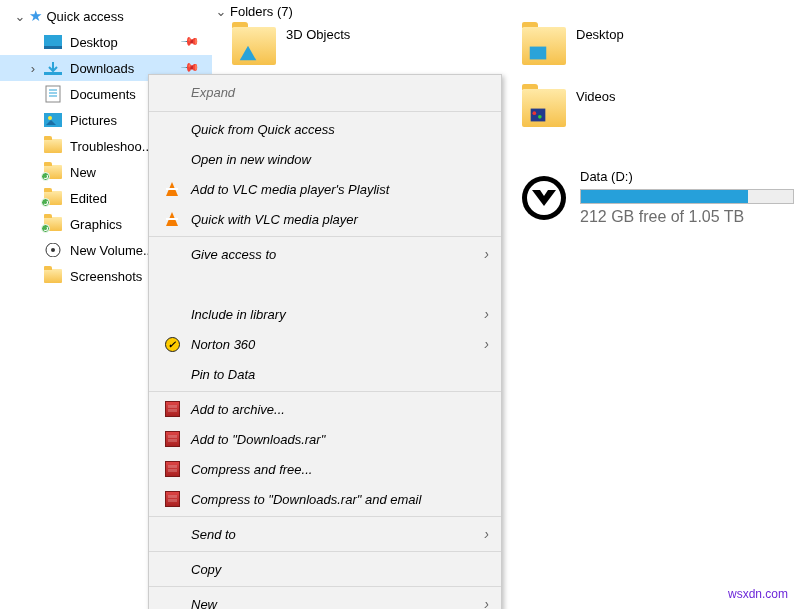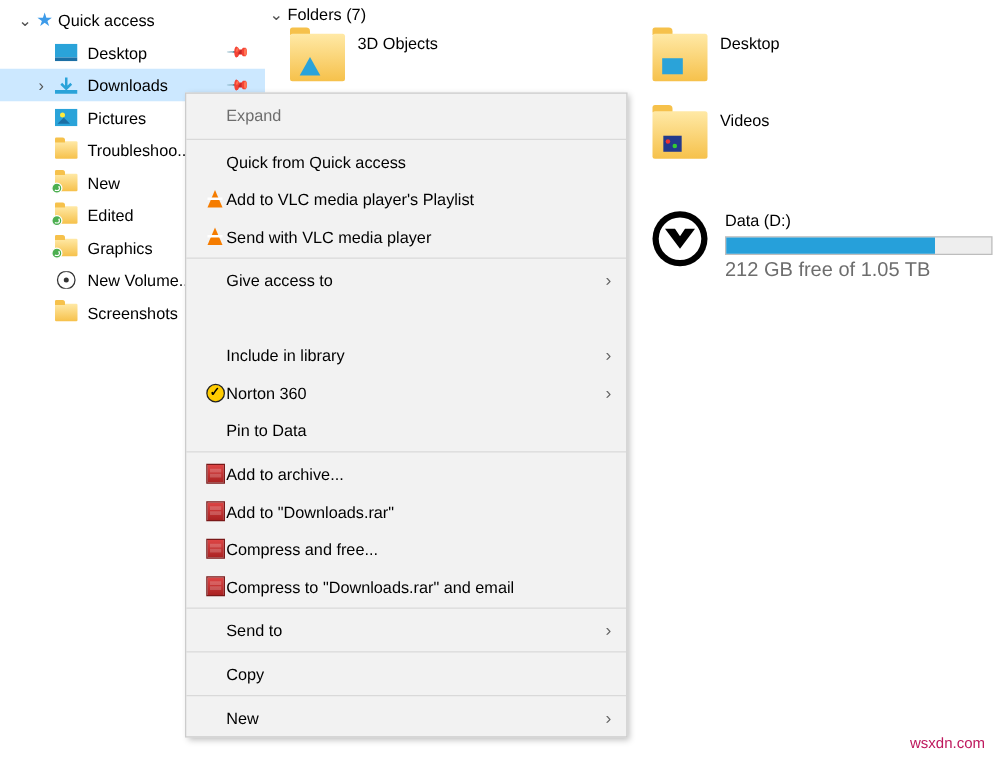--- a/index.html
+++ b/index.html
@@ -19,33 +19,33 @@
 .sync-badge::after { content:""; position:absolute; inset:1px; border:1px solid #fff; border-top-color:transparent; border-left-color:transparent; border-radius:50%; }
 .content { margin-left: 212px; padding: 2px 0 0 0; }
 .folders-header { display: flex; align-items: center; gap: 4px; padding: 2px 0 8px 4px; color: #333; }
 .folders-row { display: flex; gap: 30px; padding-left: 20px; }
 .folder-tile { display: flex; align-items: flex-start; gap: 10px; width: 260px; }
 .big-folder { width: 44px; height: 38px; position: relative; }
 .big-folder .back { position:absolute; inset:0; background: linear-gradient(#ffe9a6,#f6c14b); border-radius:2px; }
 .big-folder .tab { position:absolute; top:-5px; left:0; width:16px; height:6px; background:#f6c14b; border-radius:2px 3px 0 0; }
 .big-folder .overlay { position:absolute; bottom:1px; left:5px; width:22px; height:22px; }
 .context-menu { position: absolute; left: 148px; top: 74px; width: 354px; background: #f2f2f2; border: 1px solid #ccc; box-shadow: 2px 2px 5px rgba(0,0,0,0.25); }
-.cm-item { display: flex; align-items: center; padding: 6px 12px 6px 14px; position: relative; }
+.cm-item { display: flex; align-items: center; padding: 6px 12px 6px 14px; gap: 10px; position: relative; font-style: italic; }
 .cm-item:first-child { color: #6d6d6d; padding-top:8px; padding-bottom:8px; }
 .cm-sep { height: 1px; background: #d9d9d9; margin: 2px 0; }
 .cm-arrow { position: absolute; right: 12px; color: #666; font-size: 14px; }
 .cm-icon { width: 18px; height: 18px; display: inline-flex; align-items: center; justify-content: center; }
-.drive-tile { display: flex; align-items: flex-start; gap: 14px; margin-top: 18px; }
+.drive-tile { display: flex; align-items: center; gap: 14px; margin-top: 18px; }
 .drive-icon { width: 44px; height: 44px; border-radius: 50%; background: #000; display:flex; align-items:center; justify-content:center; position:relative; }
 .drive-icon::before { content:""; width:34px; height:34px; border-radius:50%; background:#fff; position:absolute; }
 .drive-icon svg { position: relative; z-index:1; }
 .drive-bar { width: 214px; height: 15px; border: 1px solid #bdbdbd; margin: 5px 0 4px 0; position: relative; background:#eee; }
 .drive-bar .fill { height: 100%; background: #26a0da; }
 .drive-sub { color: #6d6d6d; font-size: 16px; }
-.watermark { position: absolute; bottom: 8px; right: 12px; color: #be185d; font-size: 12px; }
+.watermark { position: absolute; bottom: 8px; right: 12px; color: #6d28d9; font-size: 12px; }
 .vlc-cone { width: 0; height: 0; border-left: 6px solid transparent; border-right: 6px solid transparent; border-bottom: 14px solid #f57c00; position: relative; }
 .vlc-cone::after { content:""; position:absolute; left:-6px; top:6px; width:12px; height:2px; background:#fff; }
 .norton { width:15px; height:15px; border-radius:50%; background:#ffcc00; border:1px solid #222; display:flex; align-items:center; justify-content:center; font-size:10px; font-weight:bold; }
 .rar { width:15px; height:16px; background: linear-gradient(#d44,#a22); border:1px solid #7a1818; position:relative; }
 .rar::after { content:""; position:absolute; left:2px; top:3px; right:2px; height:3px; background:#fff3; box-shadow:0 4px 0 #fff3; }
 </style>
 </head>
 <body>
 
 <div class="sidebar">
@@ -67,20 +67,32 @@
       </div>
       <div class="tree-item selected">
         <span class="chev chev-left">›</span>
         <span class="icon">
           <svg width="18" height="16">
             <path d="M9 2 L9 10 M5 7 L9 11 L13 7" stroke="#2aa3d9" stroke-width="2" fill="none"></path>
             <rect y="12" width="18" height="3" fill="#2aa3d9"></rect>
           </svg>
         </span>
         <span>Downloads</span>
+        <span class="pin">📌</span>
+      </div>
+      <div class="tree-item">
+        <span class="icon">
+          <svg width="16" height="18">
+            <rect width="14" height="16" x="1" y="1" fill="#fff" stroke="#888"></rect>
+            <line x1="4" y1="5" x2="12" y2="5" stroke="#2aa3d9"></line>
+            <line x1="4" y1="8" x2="12" y2="8" stroke="#2aa3d9"></line>
+            <line x1="4" y1="11" x2="12" y2="11" stroke="#2aa3d9"></line>
+          </svg>
+        </span>
+        <span>Documents</span>
         <span class="pin">📌</span>
       </div>
       <div class="tree-item">
         <span class="icon">
           <svg width="18" height="14">
             <rect width="18" height="14" fill="#2aa3d9"></rect>
             <circle cx="6" cy="5" r="2" fill="#ffeb3b"></circle>
             <path d="M2 12 L7 7 L12 12 Z" fill="#1b6fa5"></path>
           </svg>
         </span>
@@ -196,30 +208,34 @@
     <div class="cm-item">
       <span class="cm-icon"></span>
       <span style="color:#6d6d6d">Expand</span>
     </div>
     <div class="cm-sep"></div>
     <div class="cm-item">
       <span class="cm-icon"></span>
       <span>Quick from Quick access</span>
     </div>
     <div class="cm-item">
+      <span class="cm-icon"></span>
+      <span>Open in new window</span>
+    </div>
+    <div class="cm-item">
       <span class="cm-icon">
         <span class="vlc-cone"></span>
       </span>
       <span>Add to VLC media player's Playlist</span>
     </div>
     <div class="cm-item">
       <span class="cm-icon">
         <span class="vlc-cone"></span>
       </span>
-      <span>Send with VLC media player</span>
+      <span>Quick with VLC media player</span>
     </div>
     <div class="cm-sep"></div>
     <div class="cm-item">
       <span class="cm-icon"></span>
       <span>Give access to</span>
       <span class="cm-arrow">›</span>
     </div>
     <div class="cm-item">
       <span class="cm-icon"></span>
     </div>

